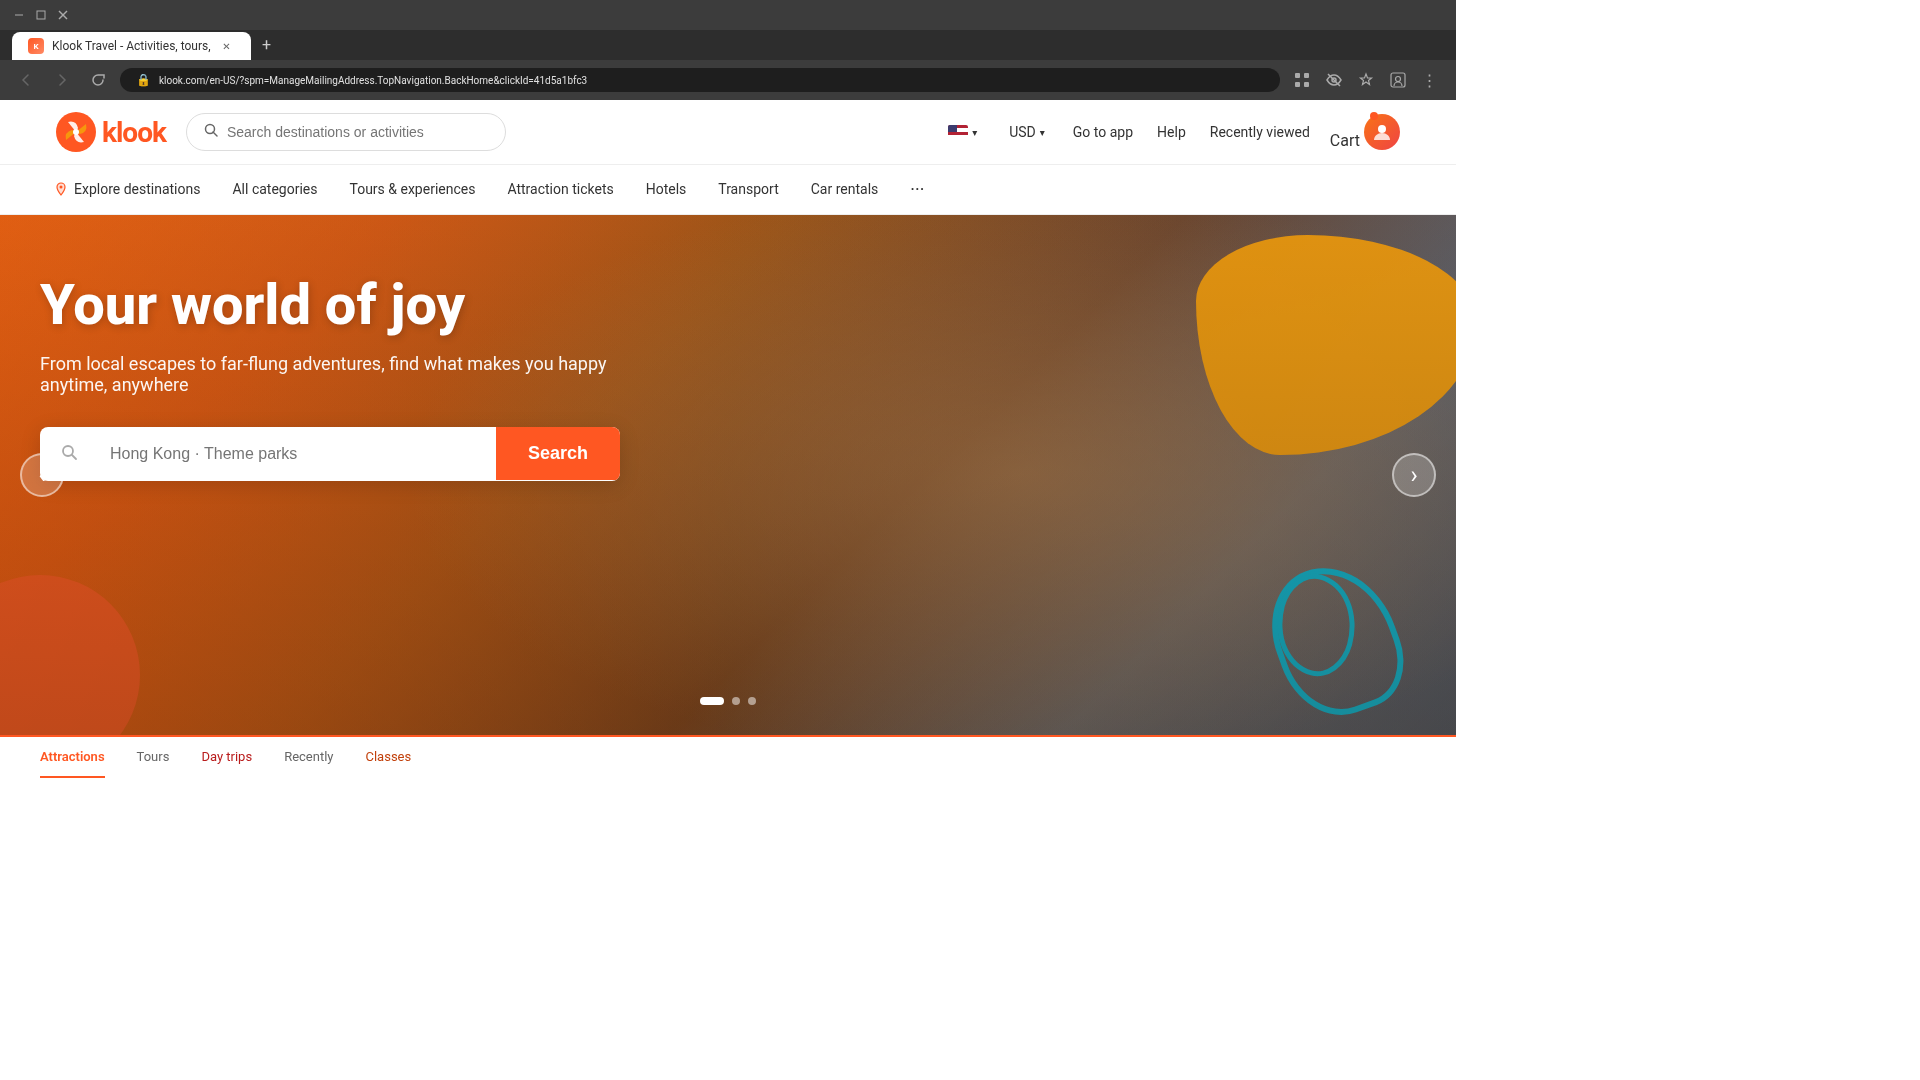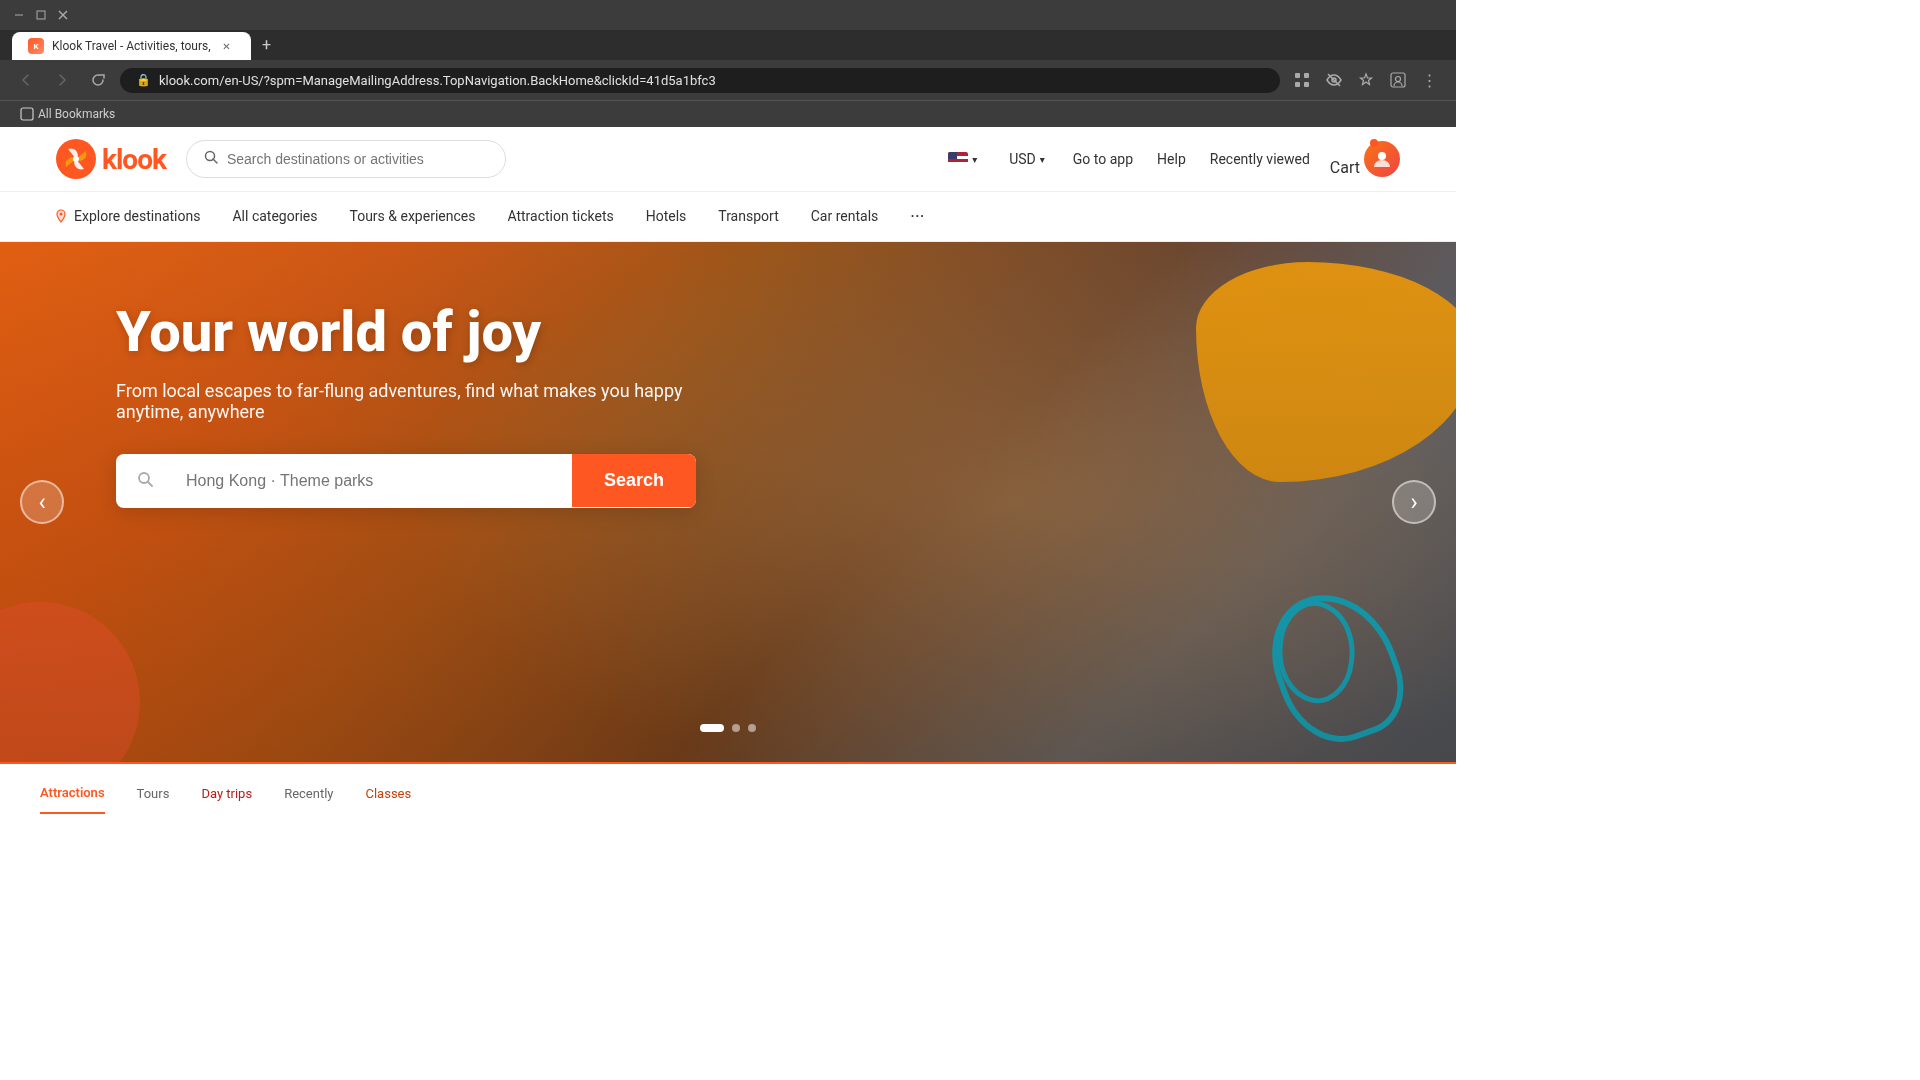--- a/index.html
+++ b/index.html
@@ -92,21 +92,21 @@
       background: #1e1e1e;
       border-radius: 20px;
       padding: 5px 16px;
       display: flex;
       align-items: center;
       gap: 8px;
     }
     .address-bar .lock-icon { color: #aaa; font-size: 12px; }
     .address-text {
       color: #e0e0e0;
-      font-size: 13px;
+      font-size: 10px;
       flex: 1;
     }
     .address-bar-actions {
       display: flex;
       gap: 4px;
       align-items: center;
     }
     .addr-action-btn {
       width: 28px; height: 28px;
       border-radius: 50%;
@@ -316,21 +316,21 @@
       width: 80px; height: 100px;
       background: transparent;
       border: 5px solid #06b6d4;
       border-radius: 40% 60%;
       transform: rotate(15deg);
     }
 
     .hero-content {
       position: relative;
       z-index: 10;
-      padding: 60px 116px;
+      padding: 60px 40px;
     }
     .hero-title {
       font-size: 56px;
       font-weight: 800;
       color: #fff;
       line-height: 1.1;
       margin-bottom: 16px;
       text-shadow: 1px 2px 8px rgba(0,0,0,0.2);
     }
     .hero-subtitle {
@@ -505,28 +505,20 @@
             <rect x="1" y="1" width="14" height="14" rx="2" stroke="#aaa" stroke-width="1.2"></rect>
             <path d="M4 14c0-2.2 1.8-4 4-4s4 1.8 4 4" stroke="#aaa" stroke-width="1.2"></path>
             <circle cx="8" cy="7" r="2.5" stroke="#aaa" stroke-width="1.2"></circle>
           </svg>
       </div>
 
       <div class="addr-action-btn" style="font-size:16px;color:#aaa;letter-spacing:1px;">⋮</div>
     </div>
   </div>
 
-  <div class="bookmarks-bar">
-    <div class="bookmark-item">
-      <svg width="14" height="14" viewBox="0 0 14 14" fill="none">
-          <rect x="1" y="1" width="12" height="12" rx="2" stroke="#ccc" stroke-width="1.2"></rect>
-        </svg>
-      <span style="font-size:12px;color:#ccc;">All Bookmarks</span>
-    </div>
-  </div>
 </div>
 
 <div class="website">
 
   <nav class="site-nav">
 
     <a class="klook-logo" href="#">
 
       <svg class="logo-icon" viewBox="0 0 40 40">
         <circle cx="20" cy="20" r="20" fill="#ff5722"></circle>
@@ -655,21 +647,21 @@
       </div>
     </div>
 
     <div class="hero-dots">
       <div class="hero-dot active"></div>
       <div class="hero-dot"></div>
       <div class="hero-dot"></div>
     </div>
   </section>
 
-  <div style="background:#fff;height:60px;border-top:2px solid #ff5722;display:flex;align-items:center;padding:0 40px;gap:32px;">
+  <div style="background:#fff;height:60px;border-top:2px solid #ff5722;display:flex;align-items:flex-start;padding:0 40px;gap:32px;">
     <div style="padding:12px 0;font-size:13px;color:#ff5722;font-weight:600;border-bottom:2px solid #ff5722;cursor:pointer;">Attractions</div>
     <div style="padding:12px 0;font-size:13px;color:#666;cursor:pointer;">Tours</div>
     <div style="padding:12px 0;font-size:13px;color:#b91c1c;cursor:pointer;">Day trips</div>
     <div style="padding:12px 0;font-size:13px;color:#666;cursor:pointer;">Recently</div>
     <div style="padding:12px 0;font-size:13px;color:#c2410c;cursor:pointer;">Classes</div>
   </div>
 
 </div>
 
 </body></html>

